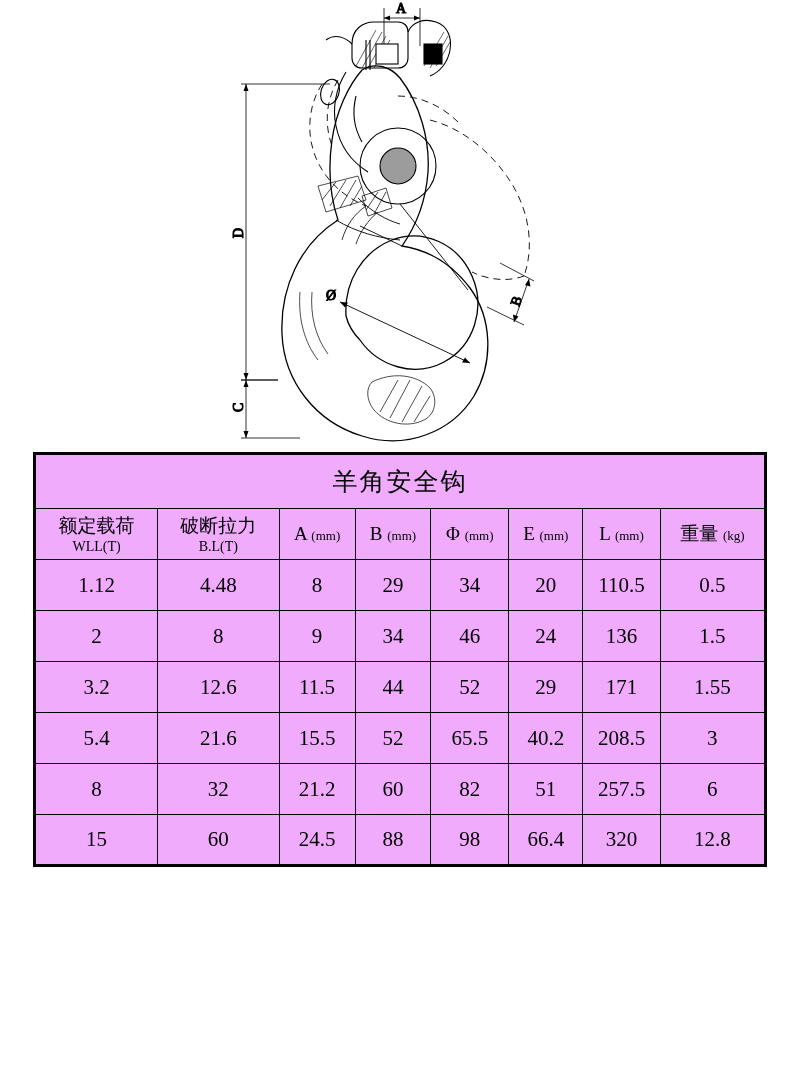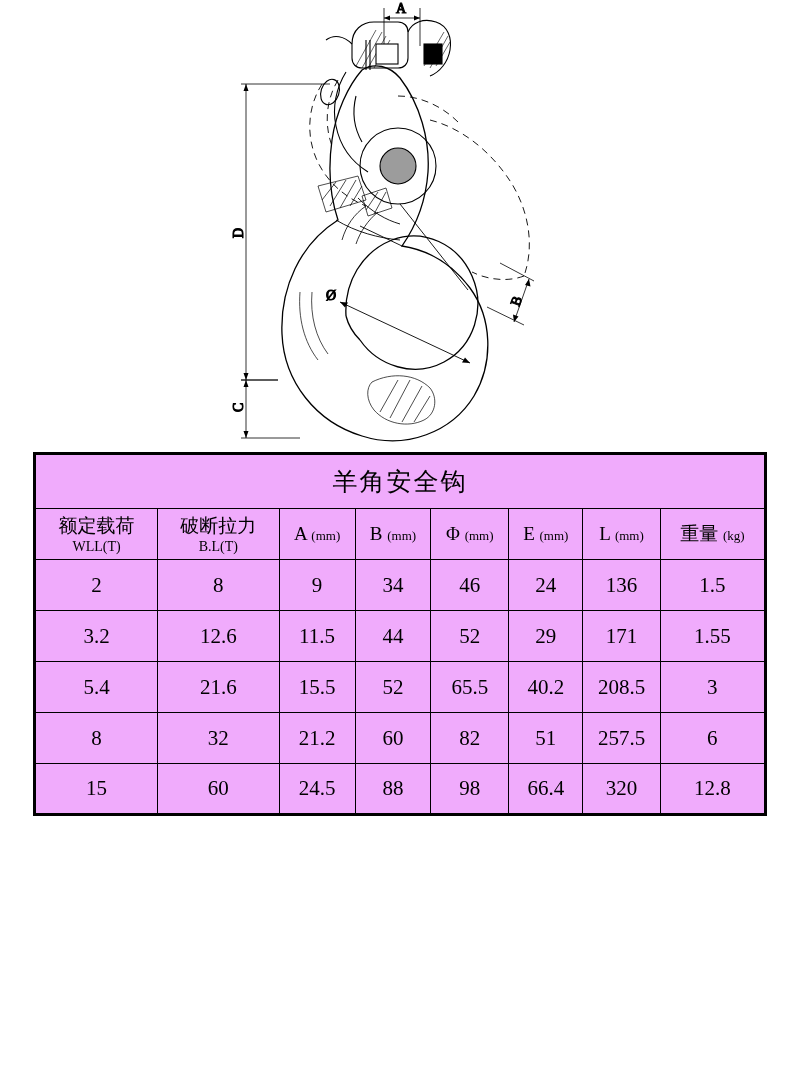--- a/index.html
+++ b/index.html
@@ -257,20 +257,30 @@
               <span class="hd-main">E <span class="hd-unit">(mm)</span></span>
             </td>
             <td>
               <span class="hd-main">L <span class="hd-unit">(mm)</span></span>
             </td>
             <td>
               <span class="hd-main">重量 <span class="hd-unit">(kg)</span></span>
             </td>
           </tr>
           <tr>
+            <td>1.12</td>
+            <td>4.48</td>
+            <td>8</td>
+            <td>29</td>
+            <td>34</td>
+            <td>20</td>
+            <td>110.5</td>
+            <td>0.5</td>
+          </tr>
+          <tr>
             <td>2</td>
             <td>8</td>
             <td>9</td>
             <td>34</td>
             <td>46</td>
             <td>24</td>
             <td>136</td>
             <td>1.5</td>
           </tr>
           <tr>

